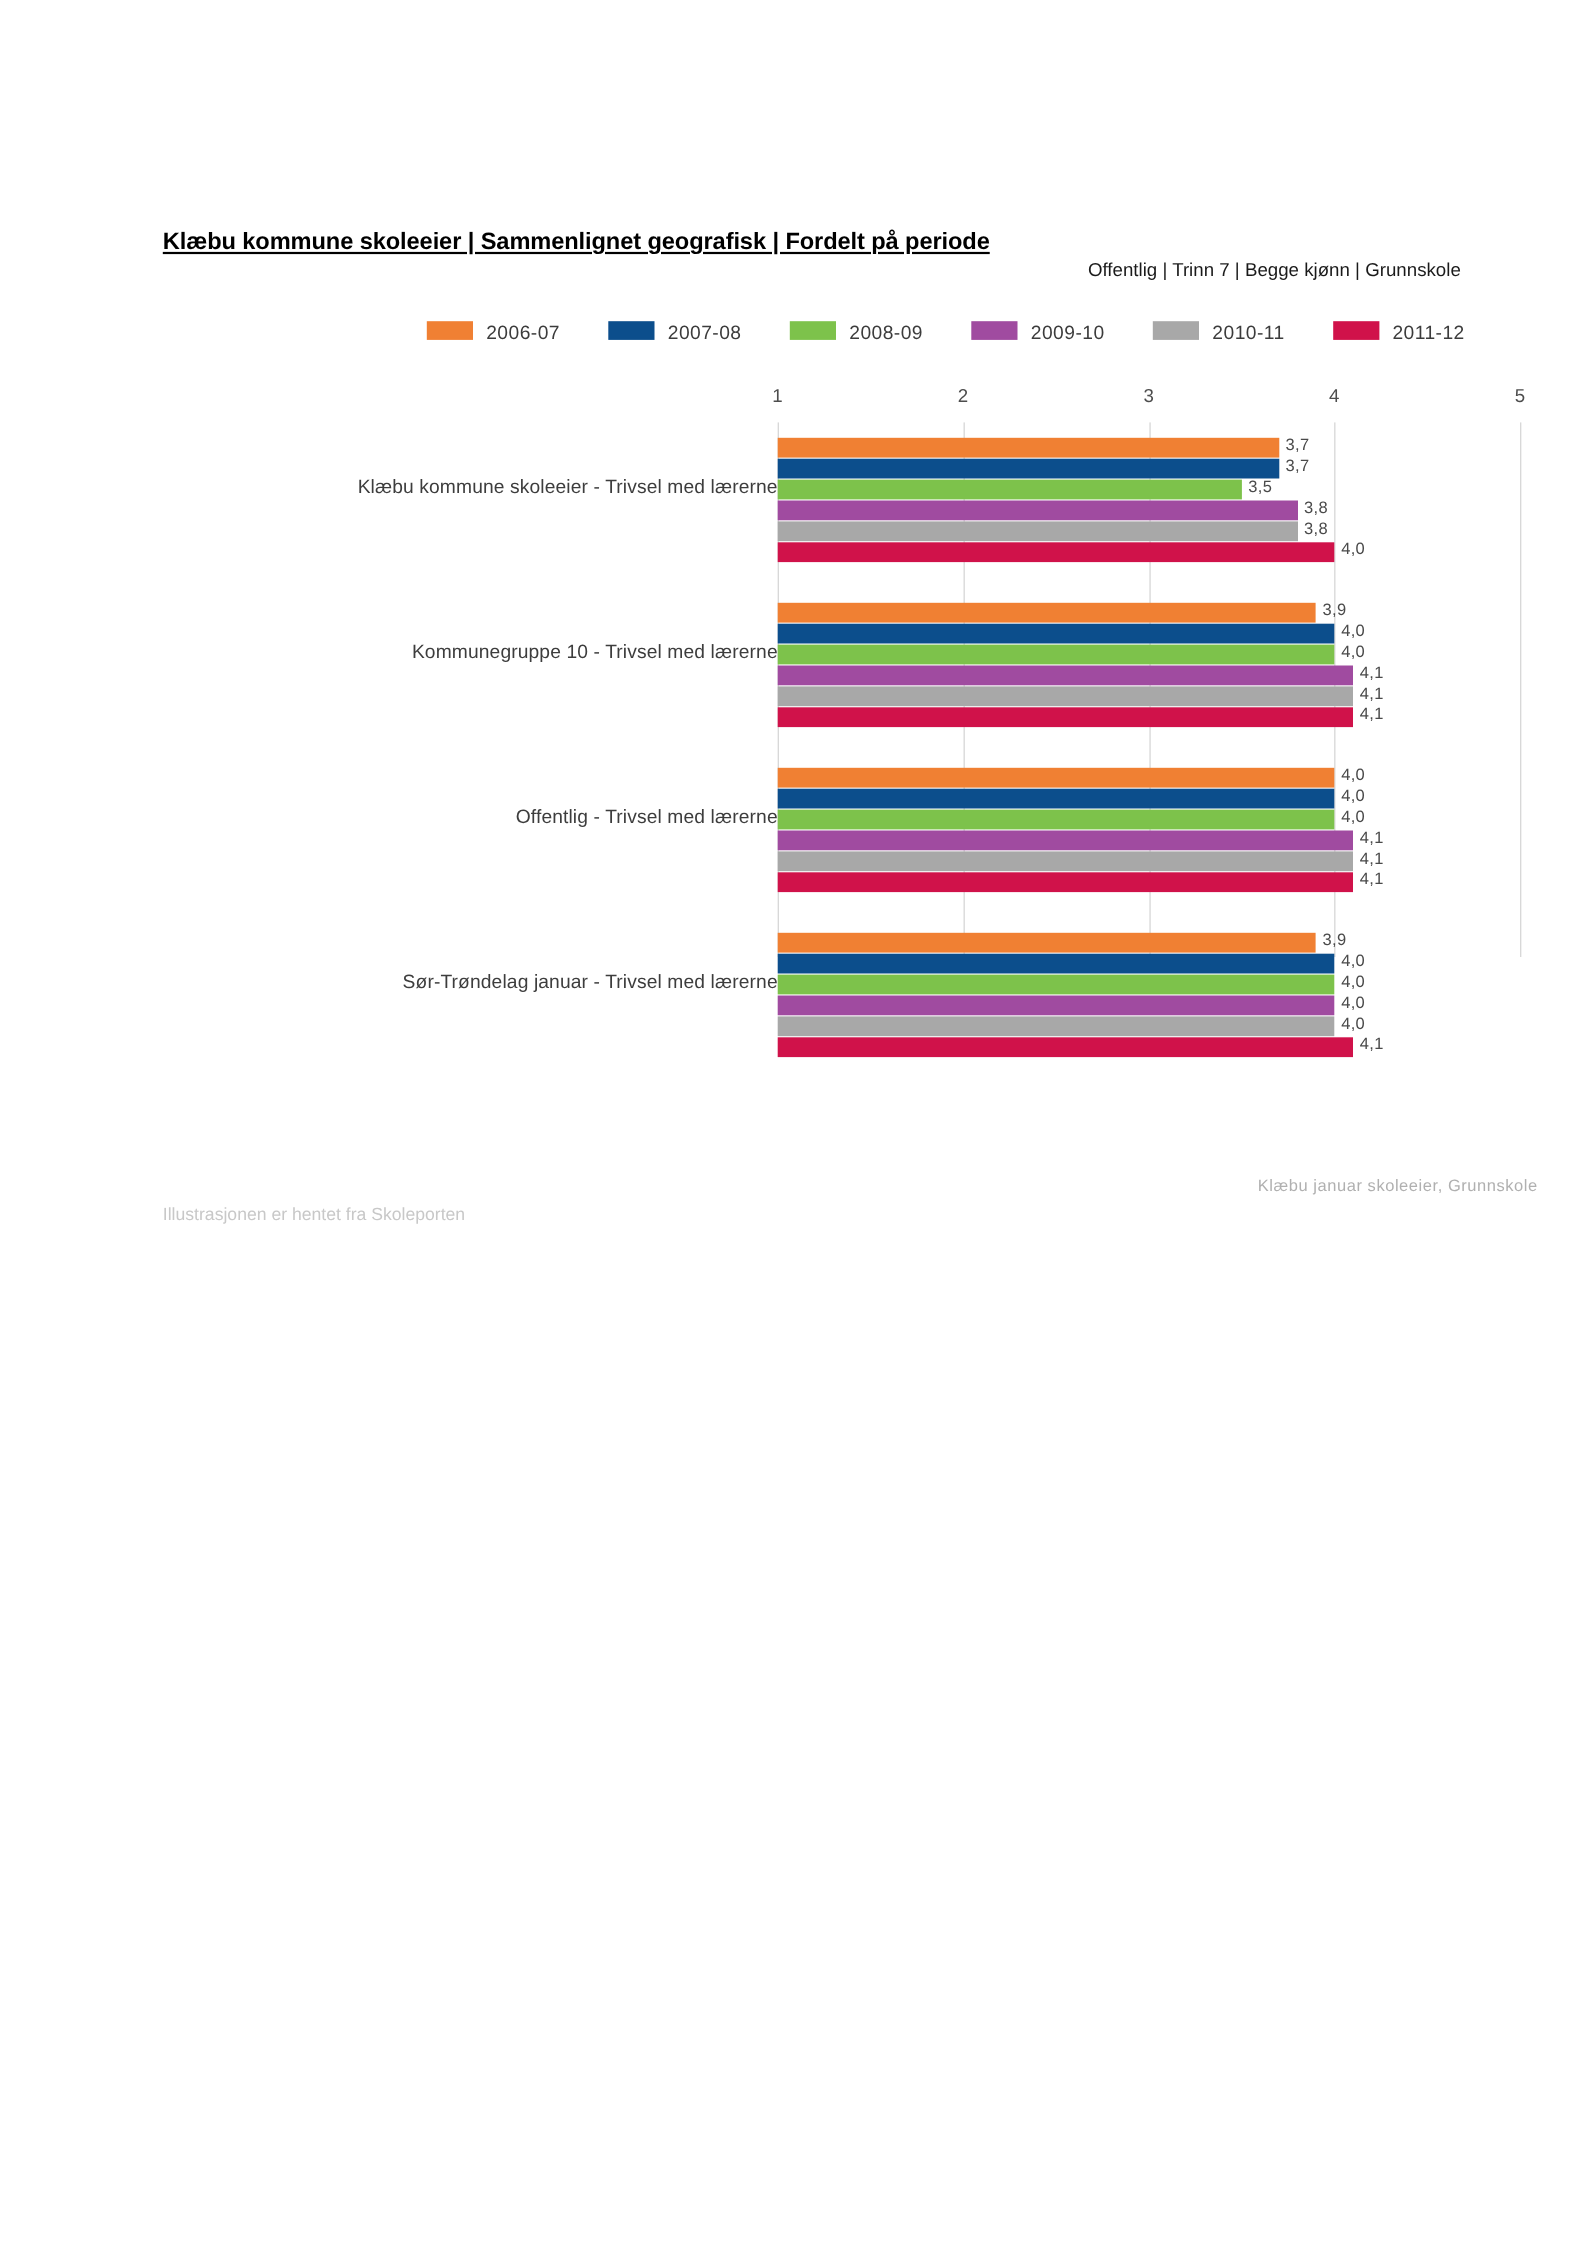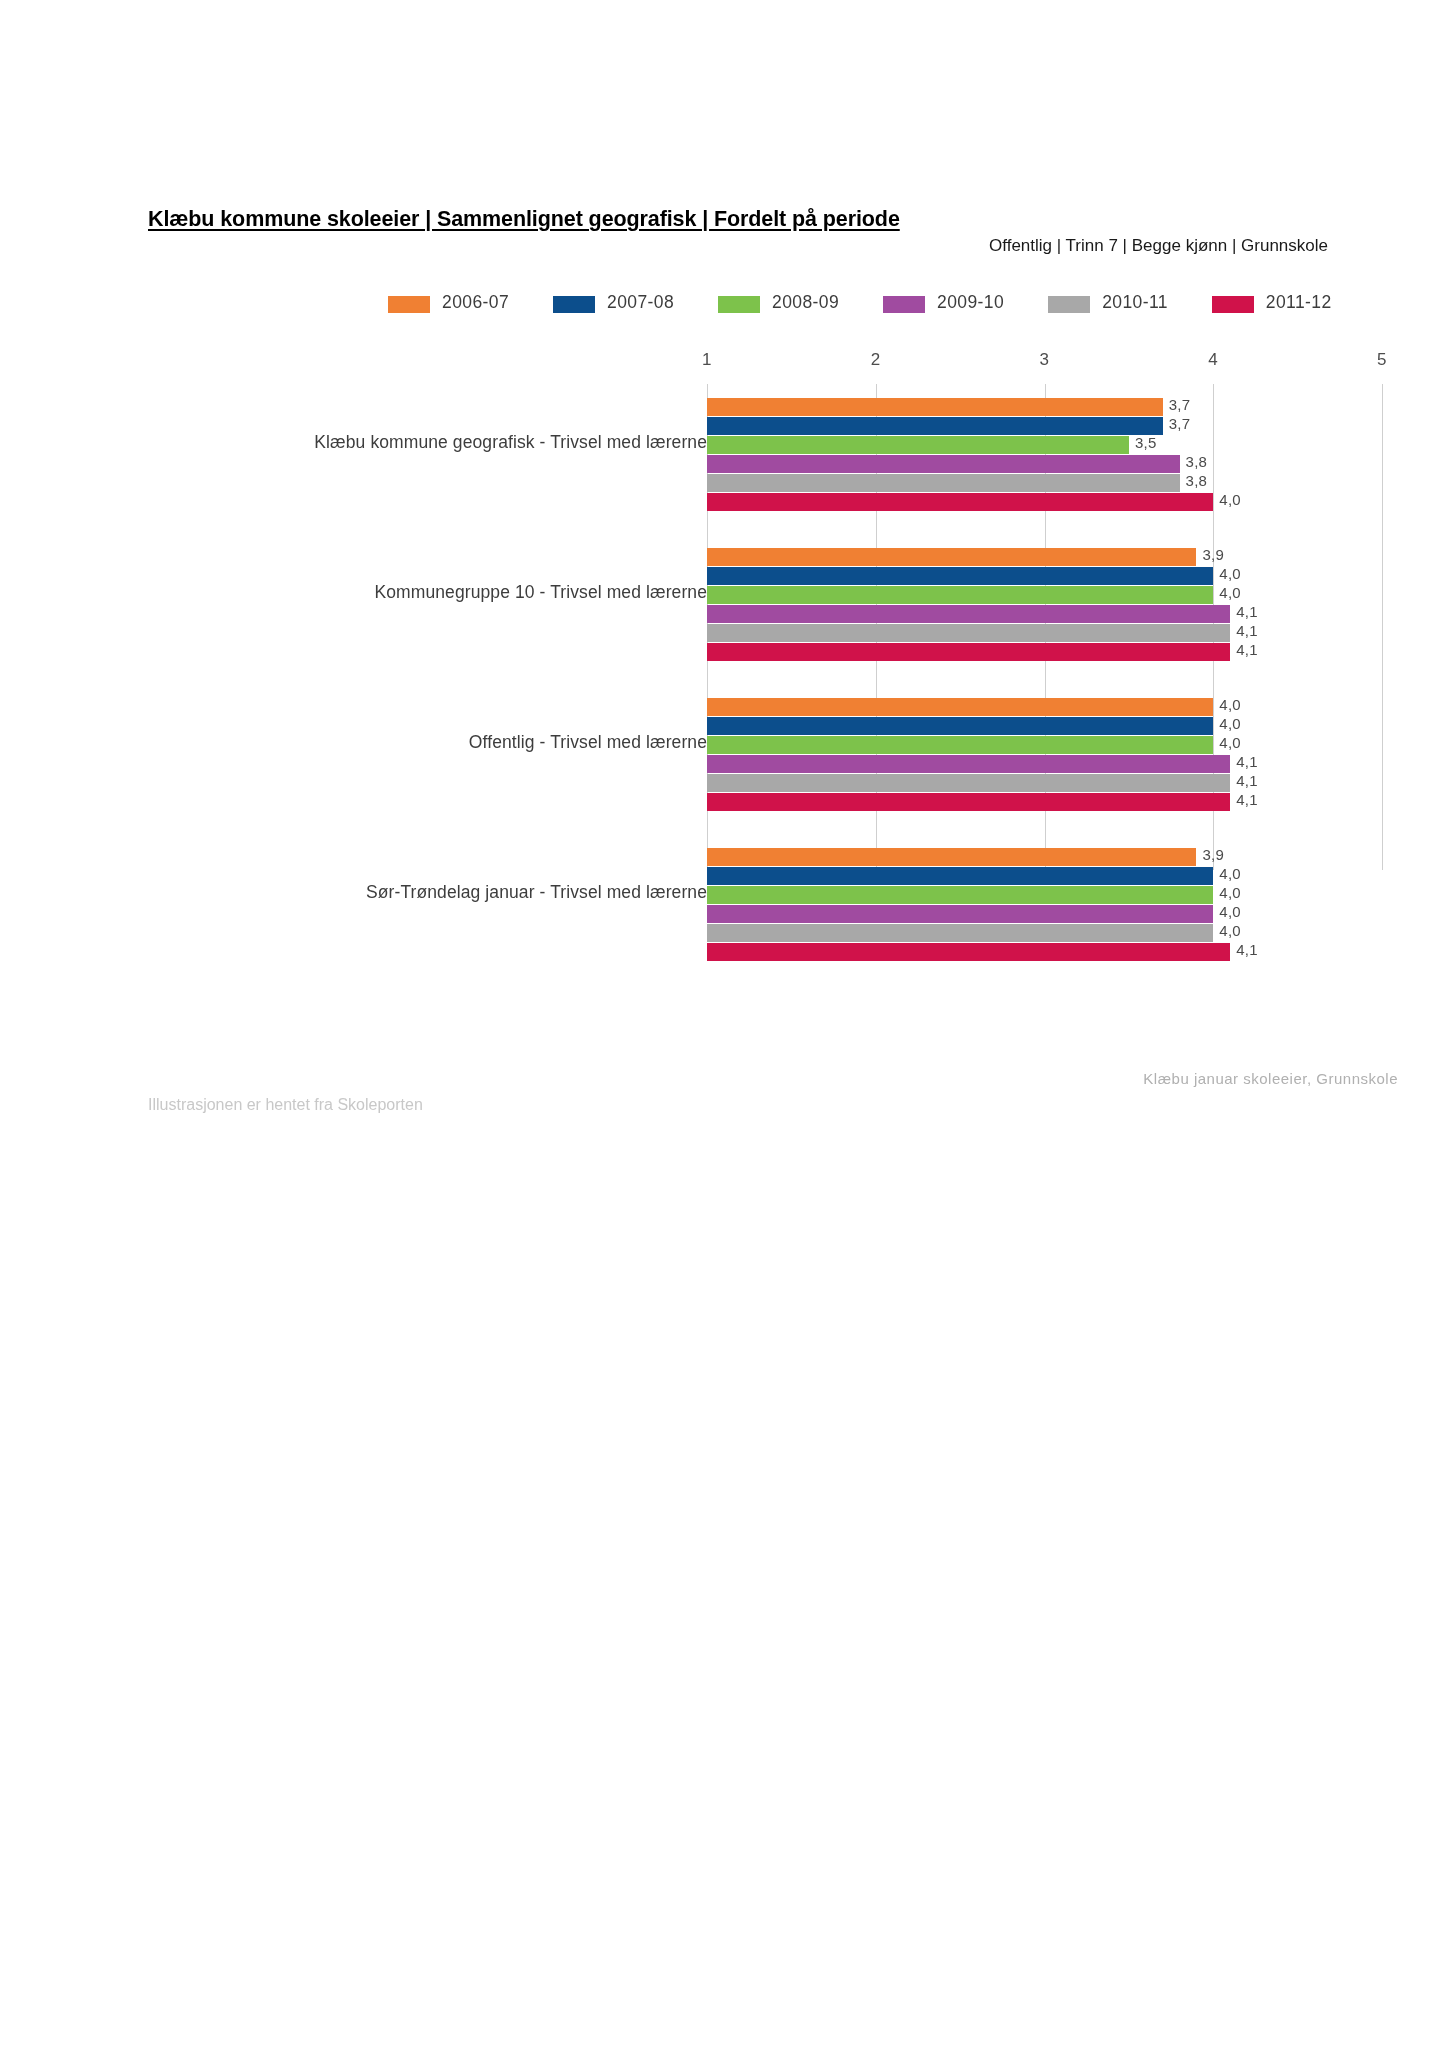--- a/index.html
+++ b/index.html
@@ -63,21 +63,21 @@
     position: absolute;
     left: 240px;
     top: 22px;
     width: 1010px;
     display: flex;
     align-items: center;
     gap: 0px;
   }
   .legend-item {
     display: flex;
-    align-items: flex-end;
+    align-items: flex-start;
     margin-right: 44px;
     white-space: nowrap;
   }
   .legend-swatch {
     width: 42px;
     height: 17px;
     display: inline-block;
     margin-right: 12px;
   }
   .legend-label {
@@ -252,21 +252,21 @@
       <div class="grid-area">
         <div id="gridlines">
             <div class="gridline" style="left: 559px; background: rgb(207, 207, 207);"></div>
             <div class="gridline" style="left: 727.75px; background: rgb(207, 207, 207);"></div>
             <div class="gridline" style="left: 896.5px; background: rgb(207, 207, 207);"></div>
             <div class="gridline" style="left: 1065.25px; background: rgb(207, 207, 207);"></div>
             <div class="gridline" style="left: 1234px; background: rgb(207, 207, 207);"></div>
           </div>
         <div class="groups" id="groups">
             <div class="group" style="top: 14px;">
-              <div class="group-label" style="top: 32.5px;">Klæbu kommune geografisk - Trivsel med lærerne</div>
+              <div class="group-label" style="top: 32.5px;">Klæbu kommune skoleeier - Trivsel med lærerne</div>
               <div class="bars">
                 <div class="bar-row">
                   <div class="bar" style="width: 455.625px; background: rgb(240, 128, 51);"></div>
                   <div class="bar-value" style="left: 461.625px; color: rgb(74, 74, 74);">3,7</div>
                 </div>
                 <div class="bar-row">
                   <div class="bar" style="width: 455.625px; background: rgb(12, 78, 140);"></div>
                   <div class="bar-value" style="left: 461.625px; color: rgb(74, 74, 74);">3,7</div>
                 </div>
                 <div class="bar-row">

